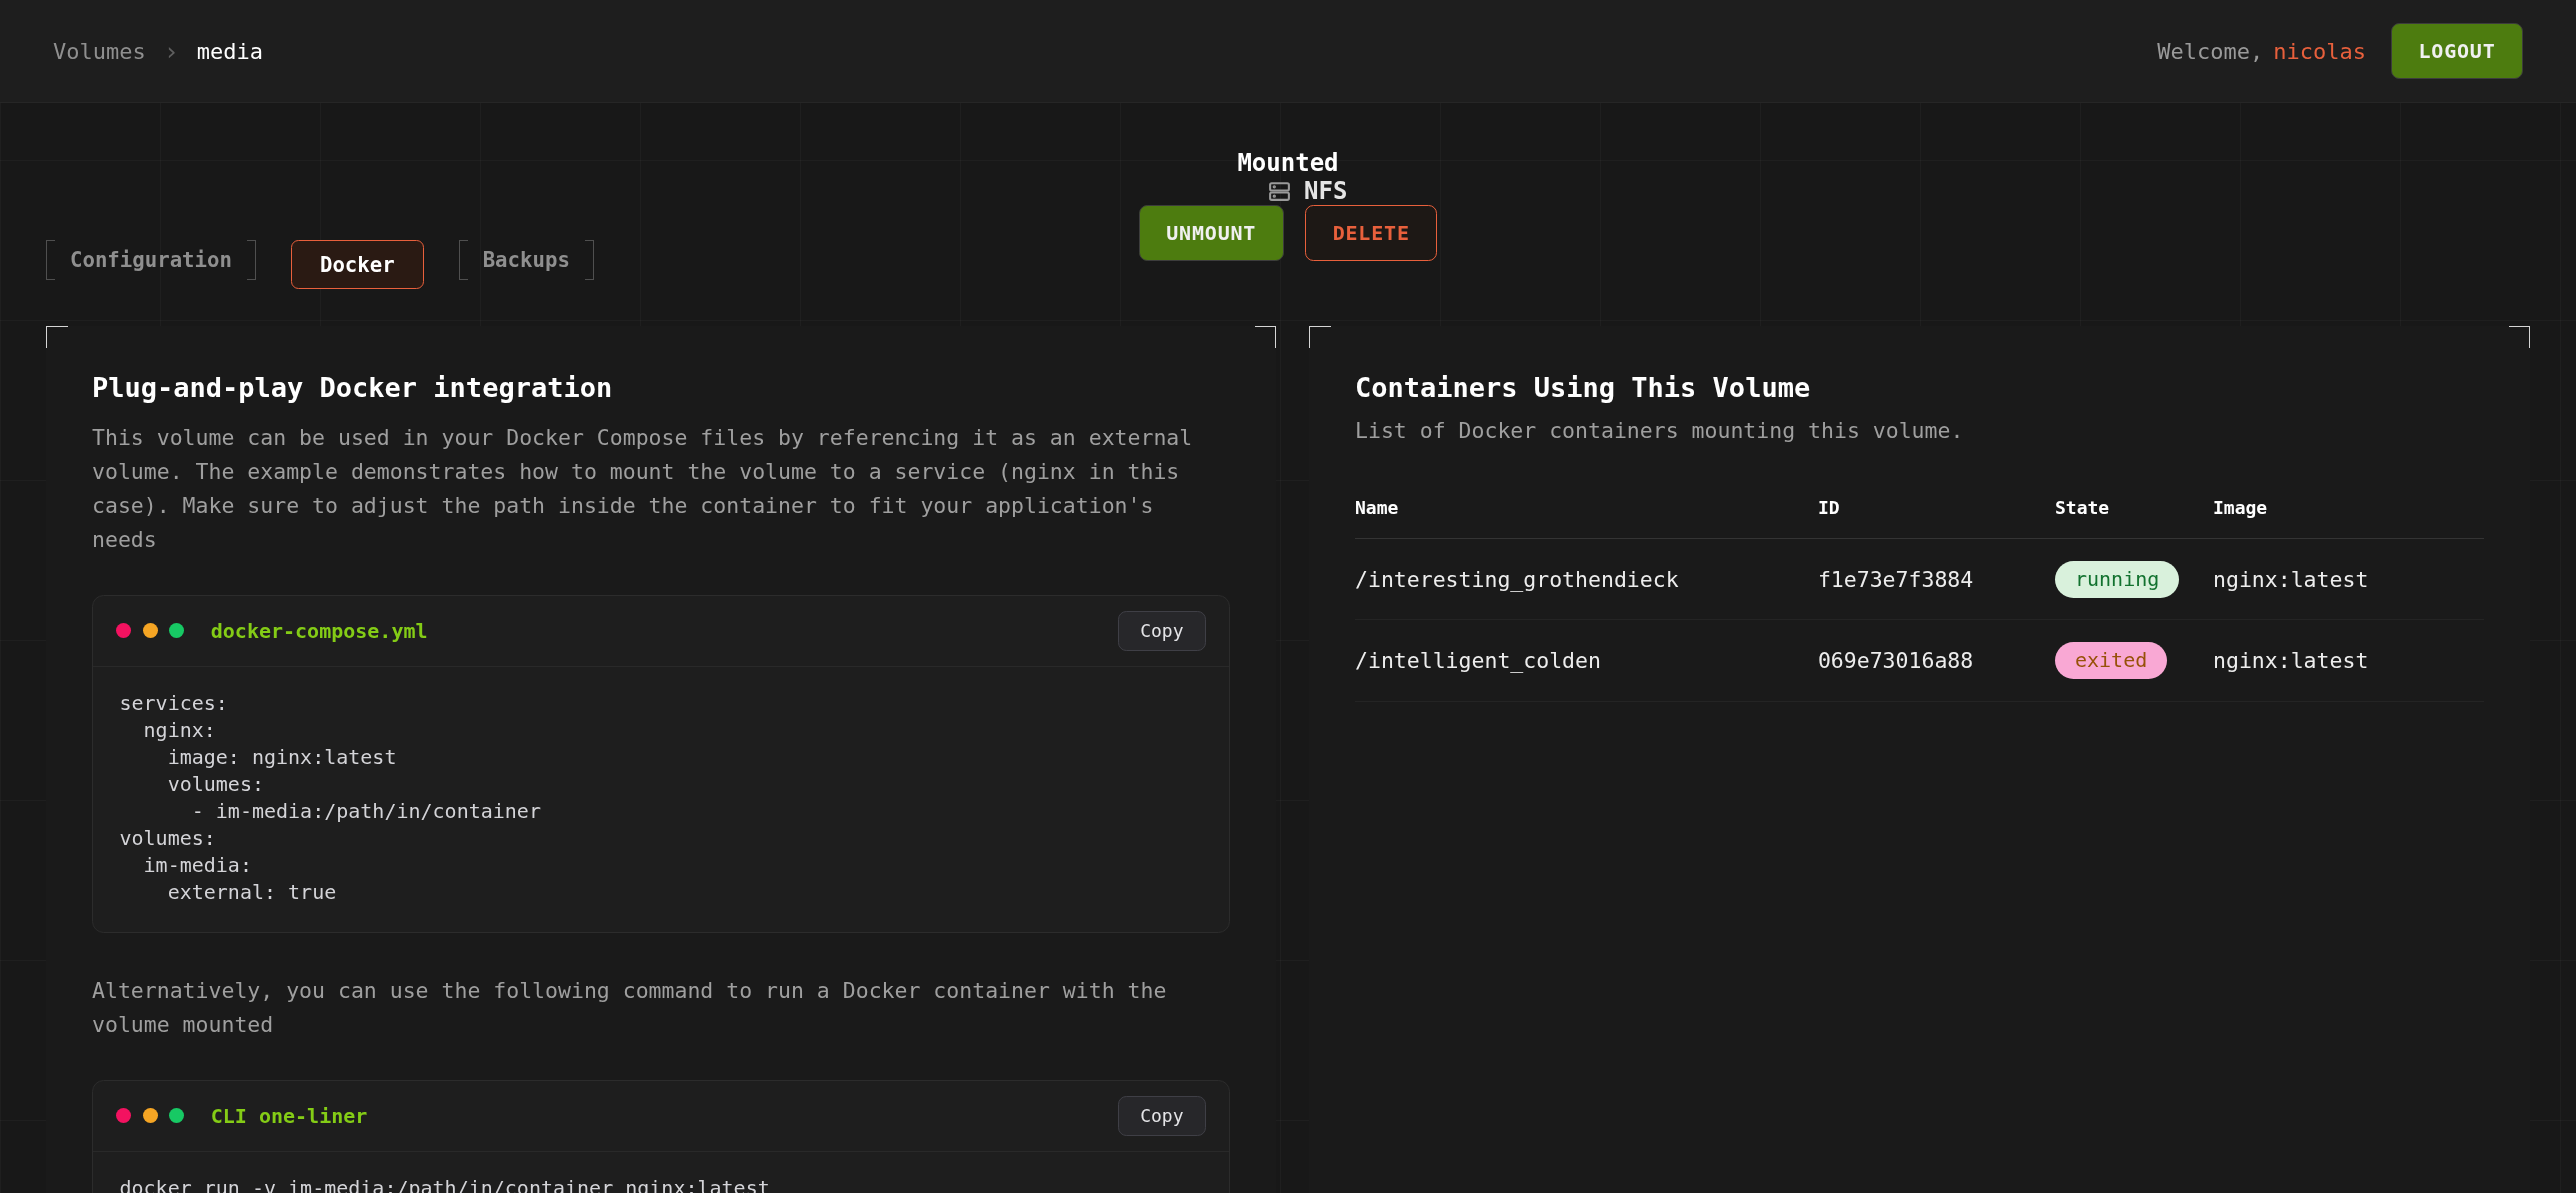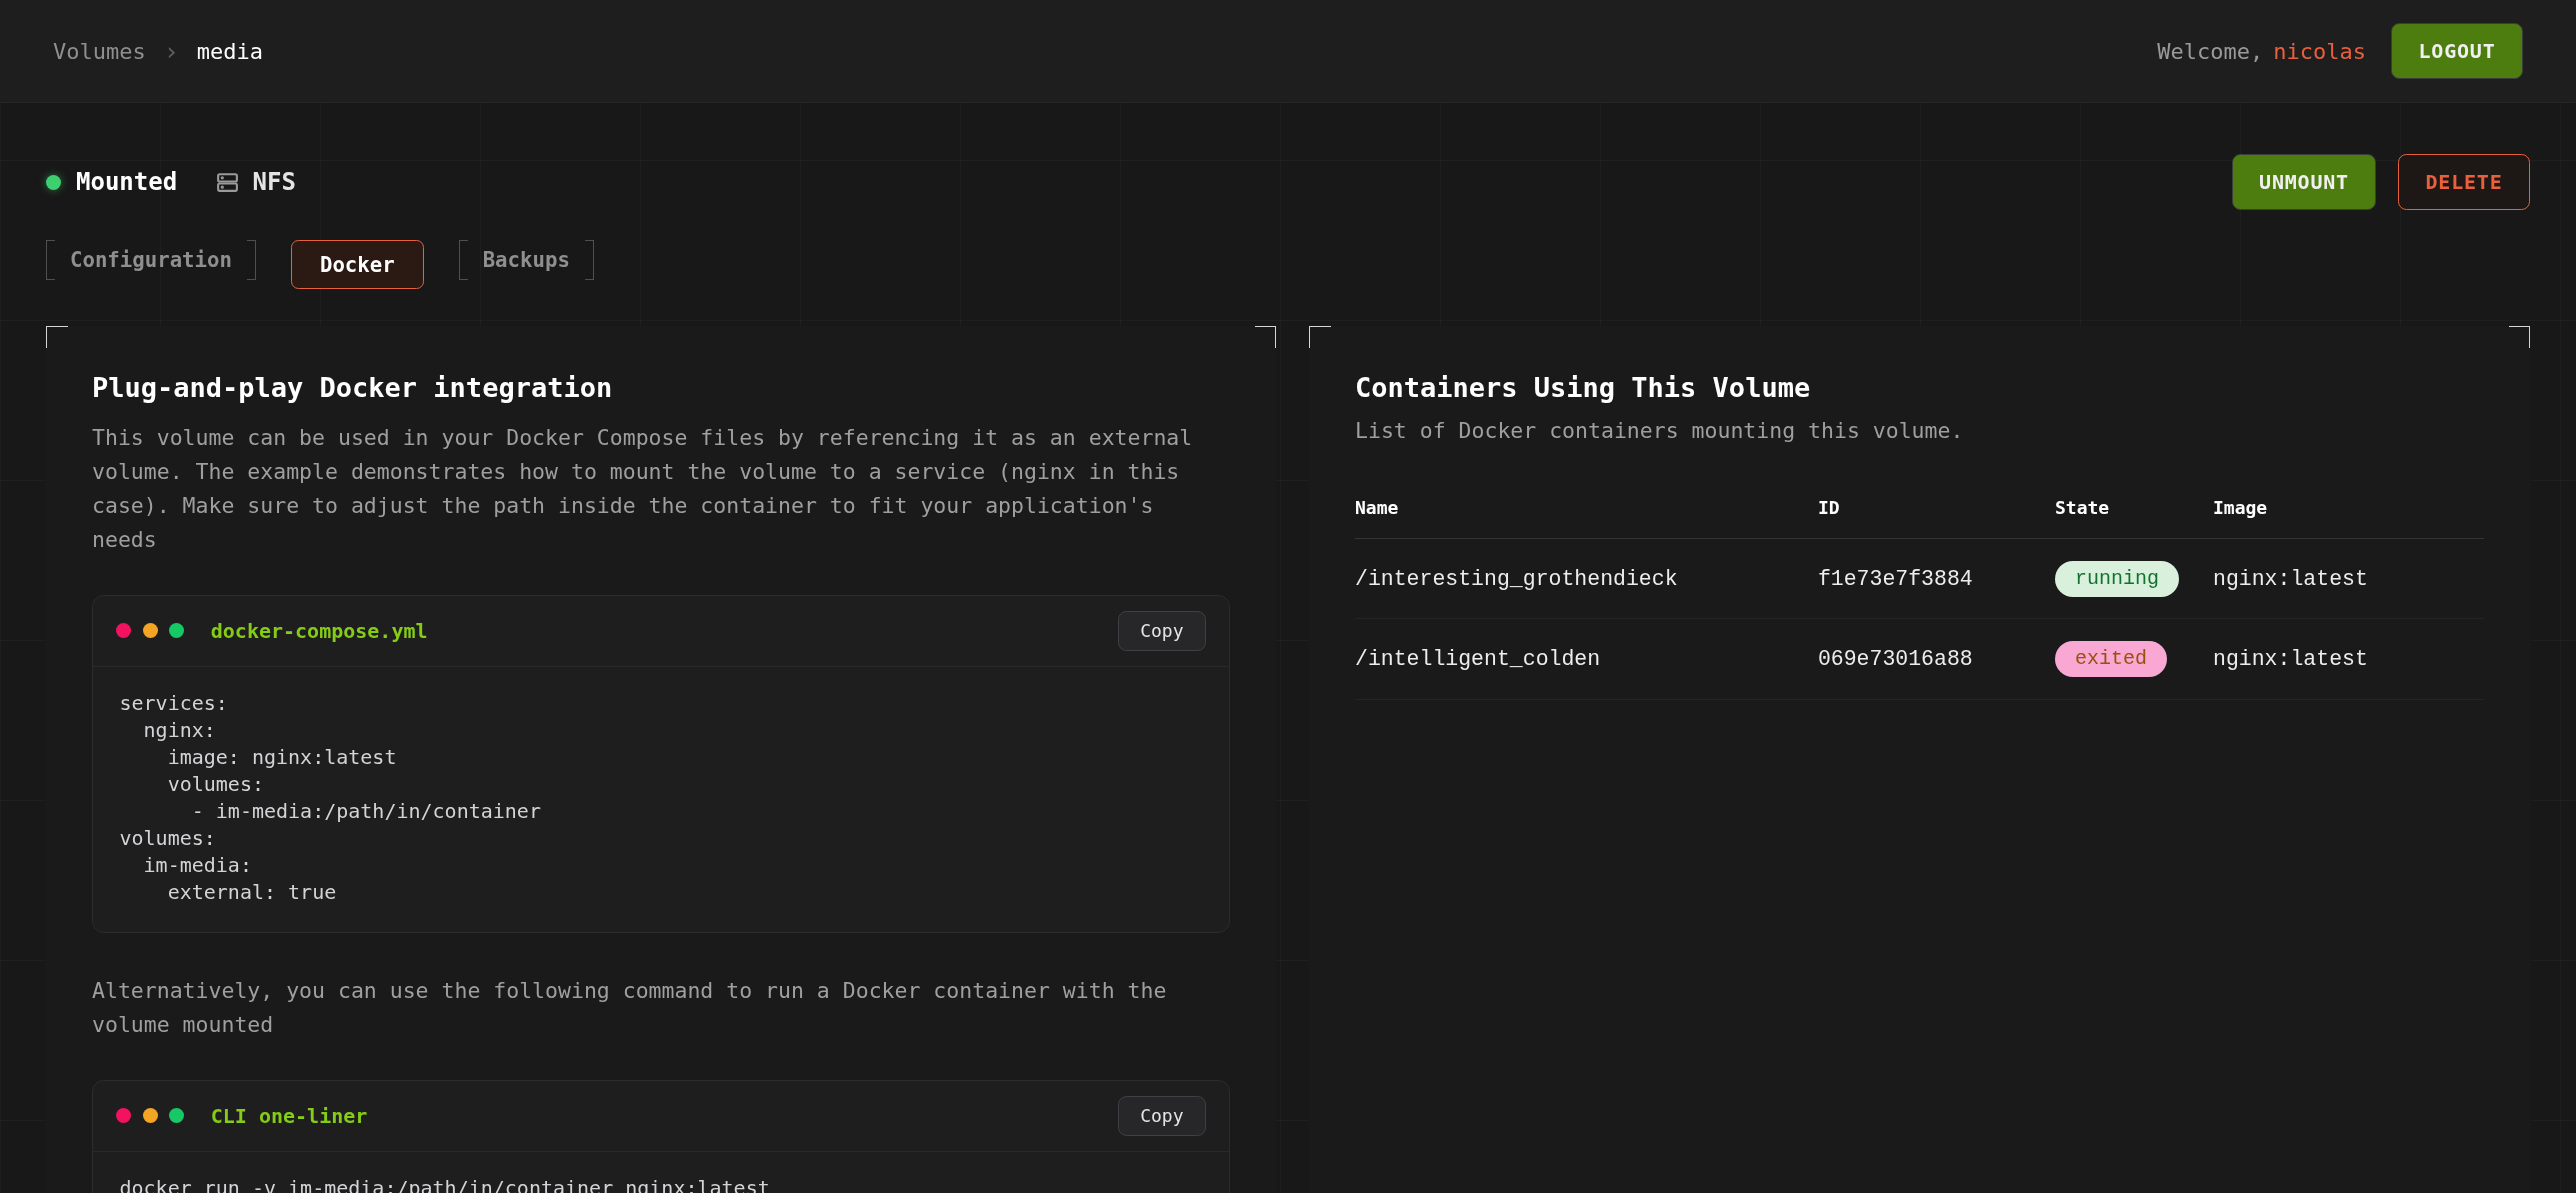--- a/index.html
+++ b/index.html
@@ -31,21 +31,21 @@
   .btn {
     font-family:inherit; font-size:20px; font-weight:bold; color:#f0f0f0;
     background:#4d7c0f; border:0.8px solid #3c3c3c; border-radius:8.3px;
     padding:15px 26.5px; cursor:pointer; letter-spacing:0.8px;
   }
   .btn-danger { color:#e8603c; border-color:#e8603c; background:#1d1815; }
 
   
   .main { padding:0 46px; }
 
-  .status-row { margin-top:46px; height:66px; display:flex; align-items:center; }
+  .status-row { margin-top:46px; height:66px; display:flex; align-items:center;flex-direction:column; }
   .dot {
     width:15px; height:15px; border-radius:50%; background:#3ecf6e;
     box-shadow:0 0 8.3px rgba(62,207,110,0.5); margin-right:15px;
   }
   .mounted-label { font-size:24px; font-weight:bold; color:#ffffff; }
   .nfs-wrap { display:flex; align-items:center; margin-left:38px; gap:12.4px; }
   .nfs-label { font-size:24px; font-weight:bold; color:#e4e4e4; }
   .spacer { flex:1; }
   .action-btns { display:flex; gap:21.5px; }
 
@@ -99,21 +99,21 @@
   .panel-subtitle { margin-top:15px; font-size:21.5px; color:#9f9f9f; }
   table { width:100%; margin-top:41px; border-collapse:collapse; table-layout:fixed; }
   col.c-name  { width:41%; }
   col.c-id    { width:21%; }
   col.c-state { width:14%; }
   col.c-image { width:24%; }
   th {
     text-align:left; font-size:18px; font-weight:bold; color:#ffffff;
     padding:13.2px 0 20px; border-bottom:0.8px solid #343434;
   }
-  td { font-size:21.5px; color:#ededed; padding:21.5px 0; border-bottom:0.8px solid #242424;font-family:Liberation Mono, monospace; }
+  td { font-size:21.5px; color:#ededed; padding:21.5px 0; border-bottom:0.8px solid #242424; }
   .badge {
     display:inline-block; padding:6.6px 20px; border-radius:826px; font-size:20px;
   }
   .badge-running { background:#d9f1dc; color:#12722f; }
   .badge-exited  { background:#f9a8d4; color:#975108; }
 </style>
 </head>
 <body>
 
 <div class="header">

